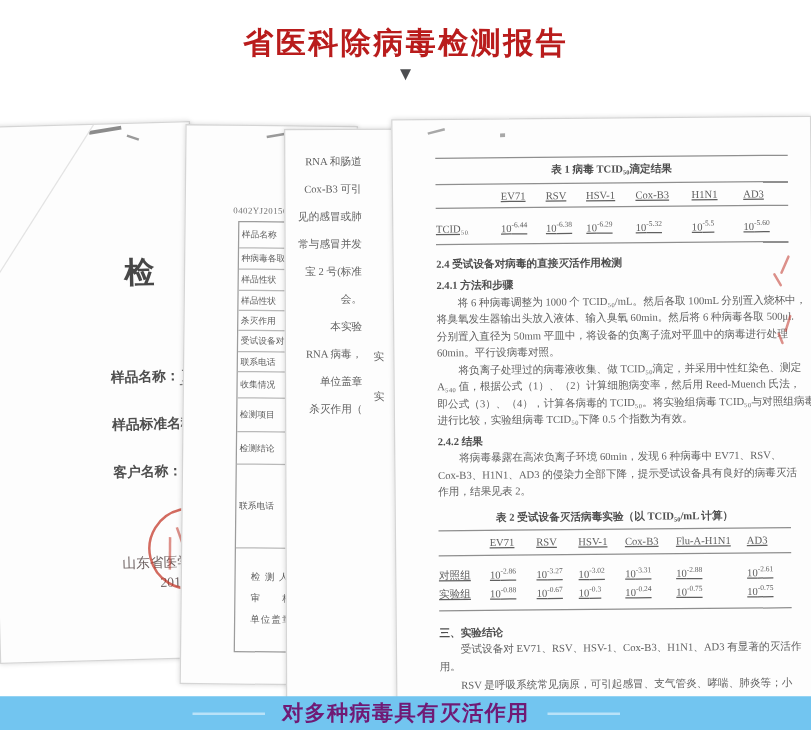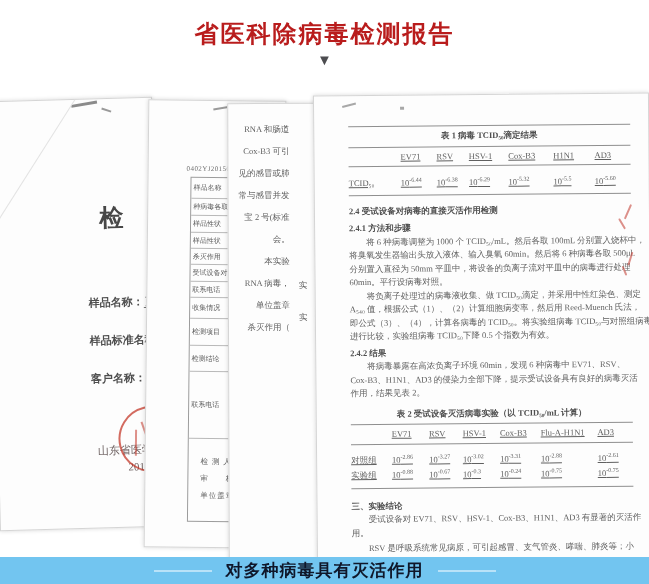--- a/index.html
+++ b/index.html
@@ -76,21 +76,21 @@
   .pgnum{text-align:center;margin-top:10px;}
   .redmarks{position:absolute;right:14px;top:110px;z-index:5;}
   .rm{position:absolute;background:rgba(198,72,62,.6);width:2px;border-radius:2px;}
   .rm1{right:6px;top:0;height:16px;transform:rotate(24deg);}
   .rm2{right:12px;top:14px;height:12px;transform:rotate(-30deg);}
   .rm3{right:4px;top:48px;height:14px;transform:rotate(18deg);}
   .rm4{right:10px;top:62px;height:10px;transform:rotate(-22deg);}
   
   .banner{position:absolute;left:0;bottom:0;width:100%;height:27px;background:#72c5f0;z-index:10;
           display:flex;align-items:center;justify-content:center;}
-  .banner .btext{color:#0f172a;font-size:17px;font-weight:bold;letter-spacing:1px;
+  .banner .btext{color:#701a75;font-size:17px;font-weight:bold;letter-spacing:1px;
                  font-family:"Liberation Sans",sans-serif;}
   .banner .bline{width:58px;height:2px;background:rgba(255,255,255,.5);margin:0 14px;}
 </style>
 </head>
 <body>
 
 <div class="stage">
 
   <div class="hdr">
     <div class="title">省医科除病毒检测报告</div>

